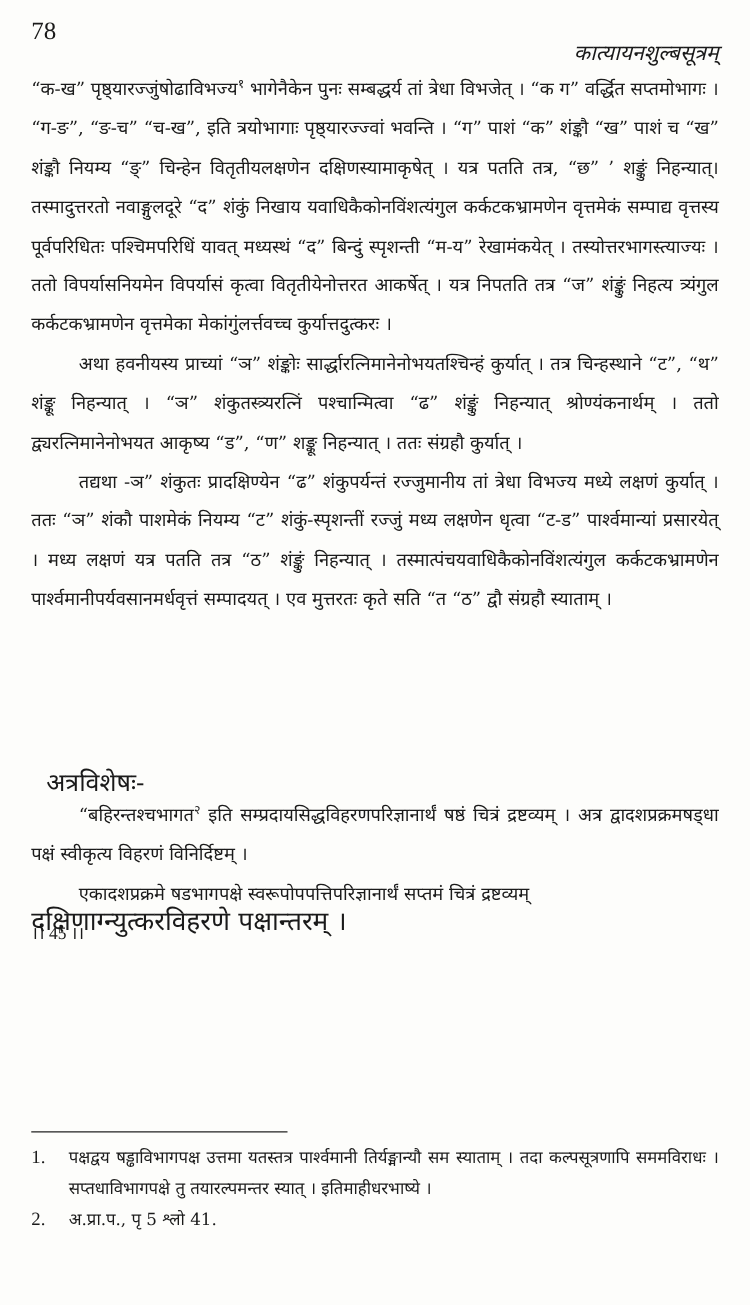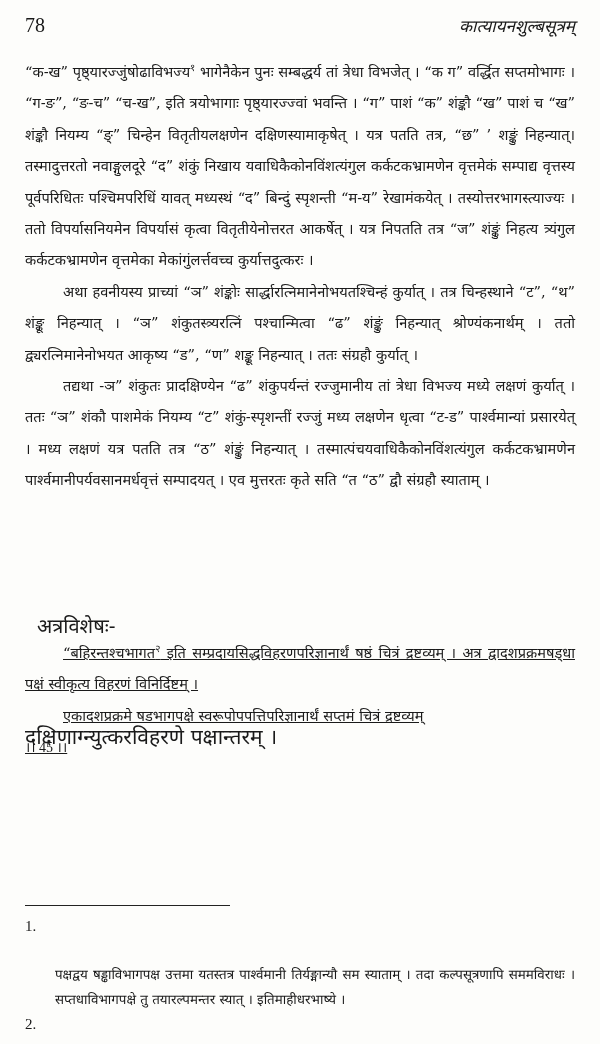--- a/index.html
+++ b/index.html
@@ -27,21 +27,21 @@
       text-align: right;
     }
     .page-number {
       position: absolute;
       left: 0; top: 0;
       font-family: "Liberation Serif", serif;
       font-size: 20px;
     }
     .book-title {
       position: absolute;
-      right: 0; top: 0;
+      right: 0; top: 16px;
       font-size: 17px;
       font-style: italic;
       margin-left: 32px;
     }
     .body-text {
       position: absolute;
       top: 56px;
       left: 0; right: 0;
       font-size: 14.6px;
       line-height: 31.4px;
@@ -62,21 +62,21 @@
       margin: 12px;
     }
     .block2 {
       position: absolute;
       top: 637px;
       left: 0; right: 0;
       font-size: 14.6px;
       line-height: 31.4px;
     }
     .block2 p { margin: 0; text-align: justify; }
-    .block2 p.indent { text-indent: 38px; text-decoration: underline; }
+    .block2 p.indent { text-indent: 38px; }
     .verse-num {
       font-family: "Liberation Serif", serif;
       font-size: 14px;
     }
     .center-heading {
       position: absolute;
       top: 722px;
       left: 0; right: 0;
       text-align: left;
       font-size: 21px;
@@ -109,21 +109,21 @@
     .fn-item {
       display: flex;
     }
     .fn-num {
       width: 30px;
       flex: none;
       font-family: "Liberation Serif", serif;
       font-size: 15px;
     }
     .fn-body { flex: 1; text-align: justify; }
-    .fn-body div { text-align: justify; margin-top: 48px; }
+    .fn-body div { text-align: justify; }
   </style>
 </head>
 <body>
 
 <div class="page">
 
   <div class="running-head">
     <span class="page-number">78</span>
     <span class="book-title">कात्यायनशुल्बसूत्रम्</span>
   </div>

